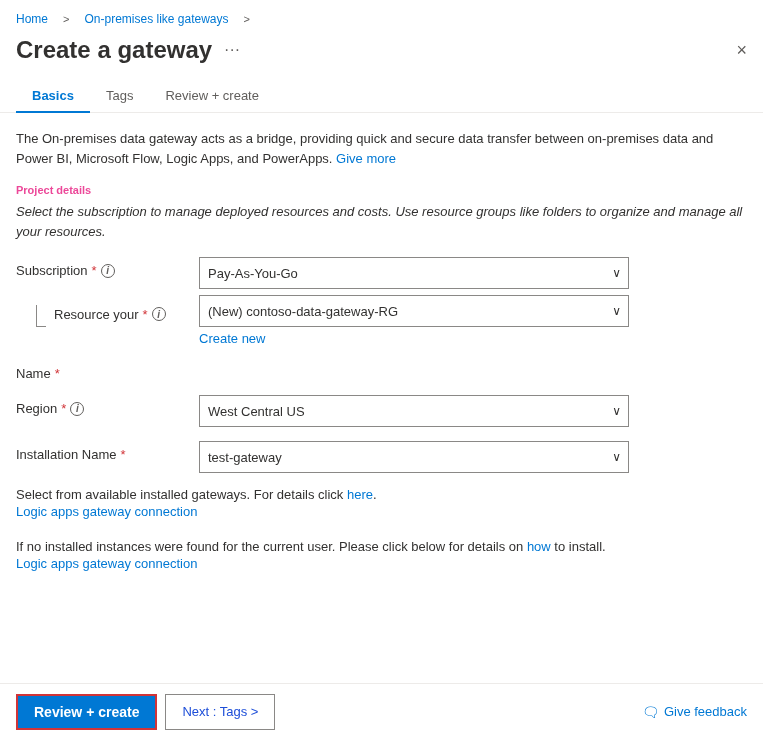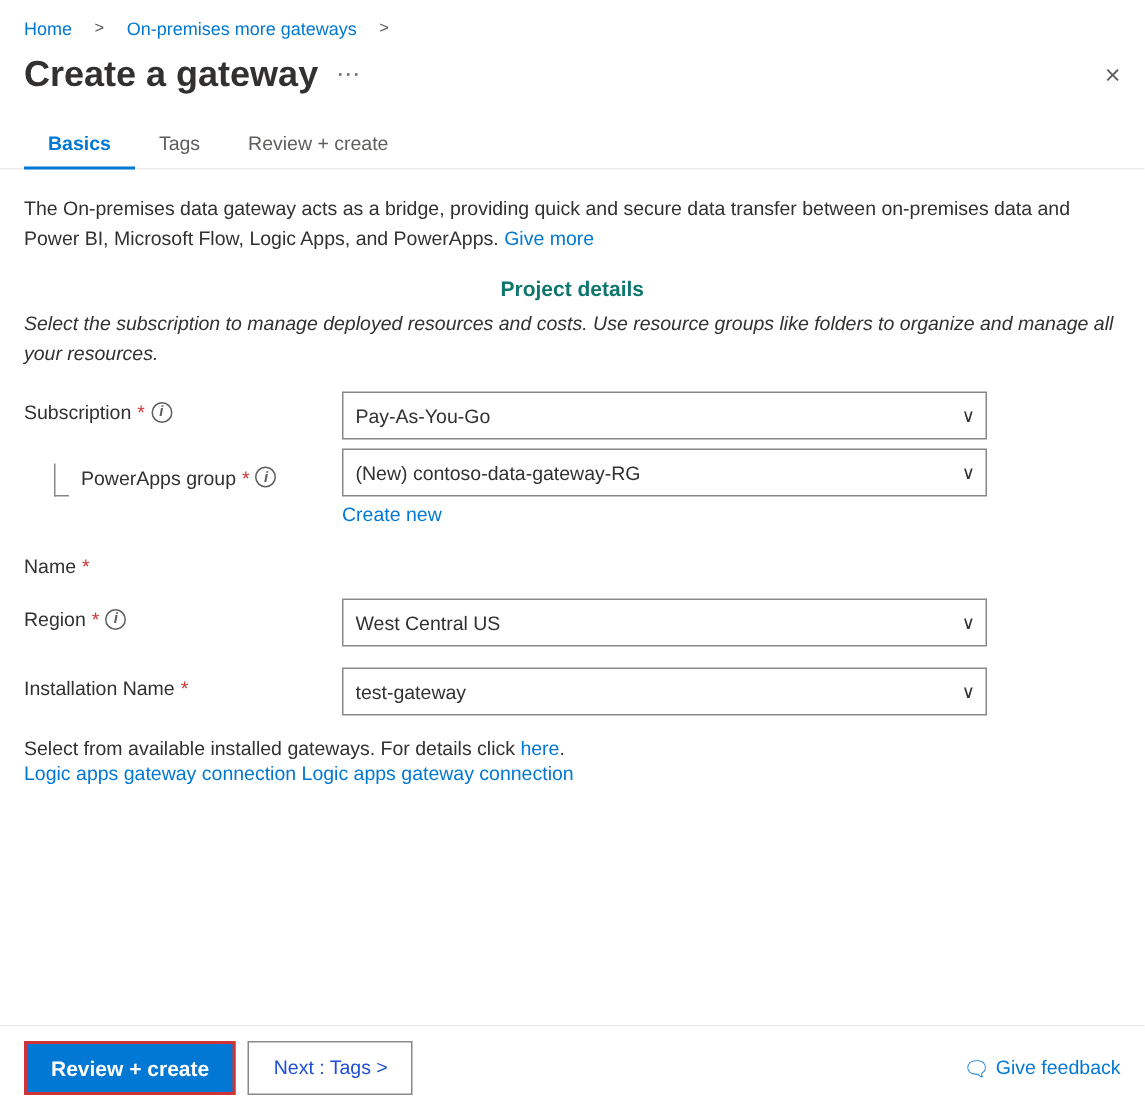--- a/index.html
+++ b/index.html
@@ -92,41 +92,40 @@
     .description {
       font-size: 13px;
       color: #323130;
       line-height: 1.5;
       margin-bottom: 16px;
     }
     .description a { color: #0078d4; text-decoration: none; }
 
     
     .section-heading {
-      font-size: 14px;
+      font-size: 11px;
       font-weight: 700;
-      color: #0f766e;
+      color: #ec4899;
       margin-bottom: 6px;
-      text-align: center;
     }
 
     .section-desc {
       font-size: 13px;
       color: #323130;
       line-height: 1.5;
       margin-bottom: 16px;
       font-style: italic;
     }
 
     
     .form-row {
       display: flex;
       align-items: flex-start;
       margin-bottom: 14px;
-      gap: 32px;
+      gap: 3px;
     }
     .form-label {
       width: 180px;
       min-width: 180px;
       font-size: 13px;
       color: #323130;
       padding-top: 6px;
       display: flex;
       align-items: center;
       gap: 4px;
@@ -292,21 +291,21 @@
       align-items: center;
       gap: 4px;
     }
   </style>
 </head>
 <body>
 
 <div class="breadcrumb">
   <a href="#">Home</a>
   <span class="breadcrumb-sep">&gt;</span>
-  <a href="#">On-premises more gateways</a>
+  <a href="#">On-premises like gateways</a>
   <span class="breadcrumb-sep">&gt;</span>
 </div>
 
 <div class="page-header">
   <div class="page-title-row">
     <h1 class="page-title">Create a gateway</h1>
     <button class="ellipsis-btn">···</button>
   </div>
   <button class="close-btn">×</button>
 </div>
@@ -344,21 +343,21 @@
           <span class="chevron">∨</span>
         </div>
       </div>
     </div>
 
     <div class="form-row" style="margin-top:-8px;">
       <div class="form-label indented" style="padding-left:20px; display:flex; align-items:center; gap:4px;">
         <span style="display:inline-flex; align-items:flex-start; gap:0;">
           <span style="display:inline-block; width:10px; height:22px; border-left:1px solid #8a8886; border-bottom:1px solid #8a8886; margin-right:4px; margin-top:4px;"></span>
         </span>
-        <span>PowerApps group</span>
+        <span>Resource your</span>
         <span class="required-star"> *</span>
         <span class="info-icon" title="Info">i</span>
       </div>
       <div class="form-control-wrap">
         <div class="select-wrapper">
           <select>
             <option>(New) contoso-data-gateway-RG</option>
           </select>
           <span class="chevron">∨</span>
         </div>
@@ -410,20 +409,23 @@
       </div>
     </div>
 
     
     <p class="hint-text">
       Select from available installed gateways. For details click <a href="#">here</a>.
     </p>
     <a href="#" class="link-text">Logic apps gateway connection</a>
 
     
+    <p class="hint-text" style="margin-top:8px;">
+      If no installed instances were found for the current user. Please click below for details on <a href="#">how</a> to install.
+    </p>
     <a href="#" class="link-text">Logic apps gateway connection</a>
   </div>
 
 </div>
 
 <div class="footer">
   <button class="btn-primary">Review + create</button>
   <button class="btn-next">Next : Tags &gt;</button>
   <div class="footer-right">
     <button class="feedback-btn">

